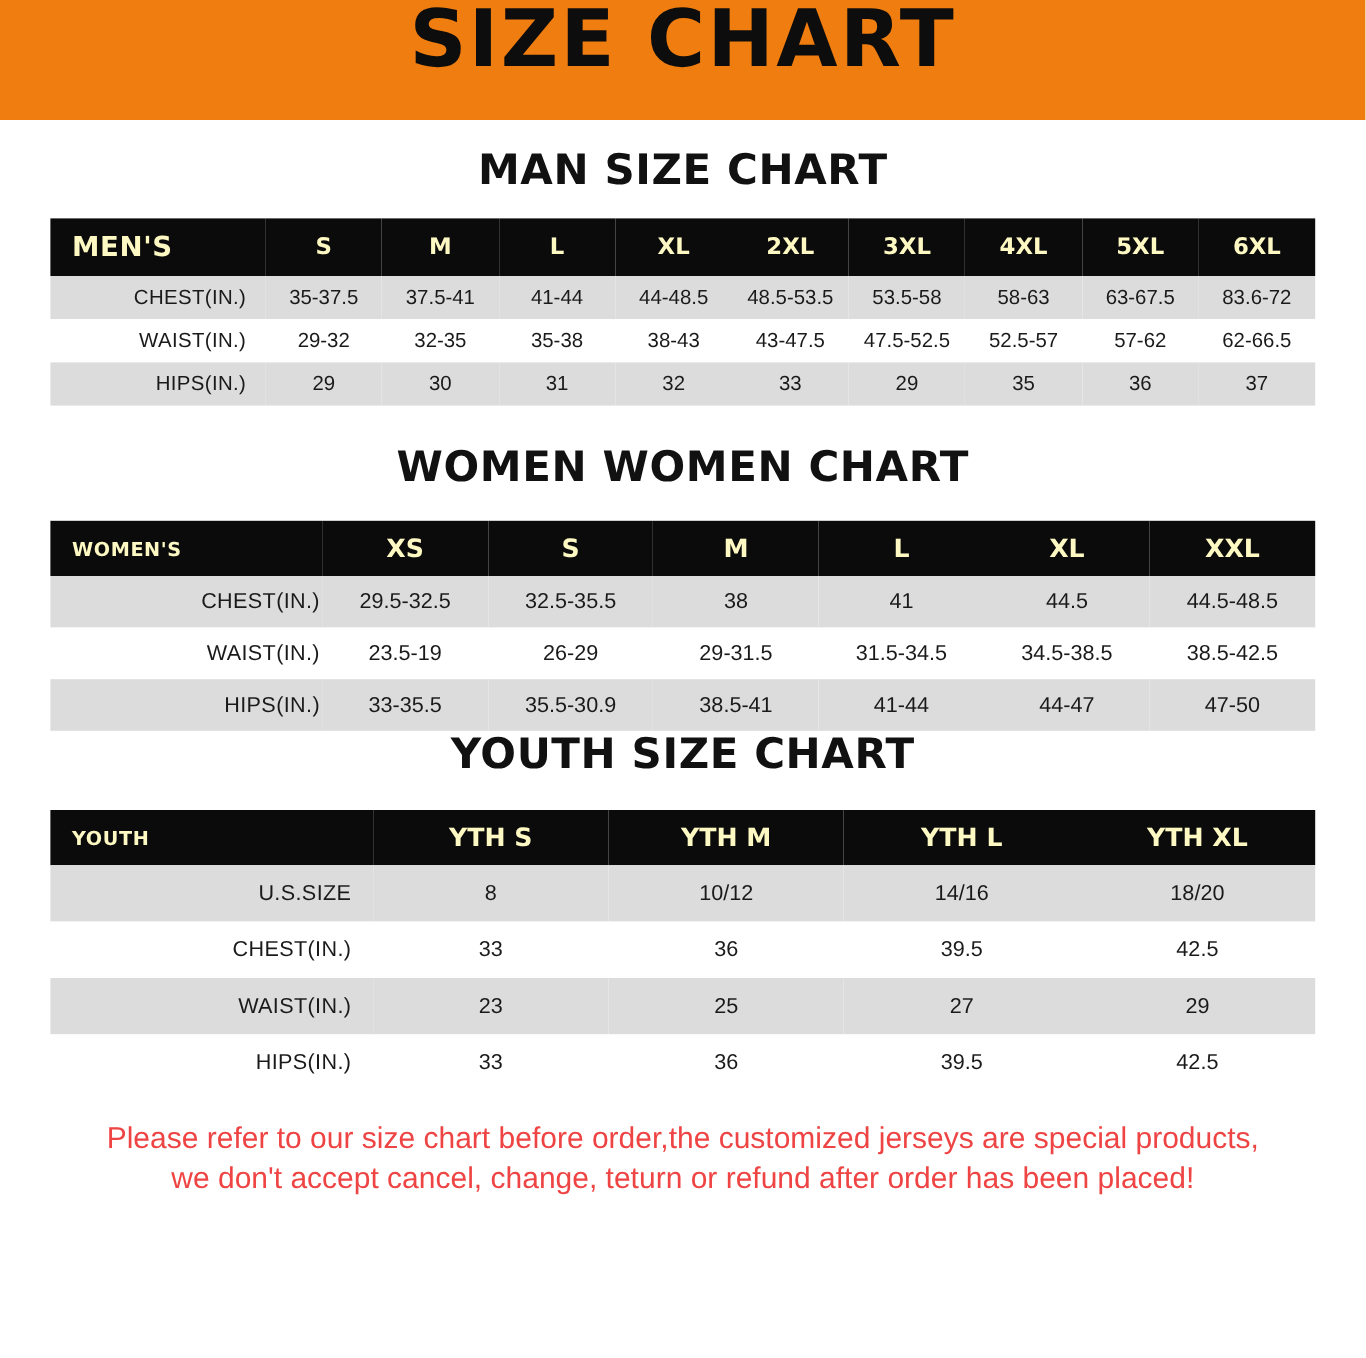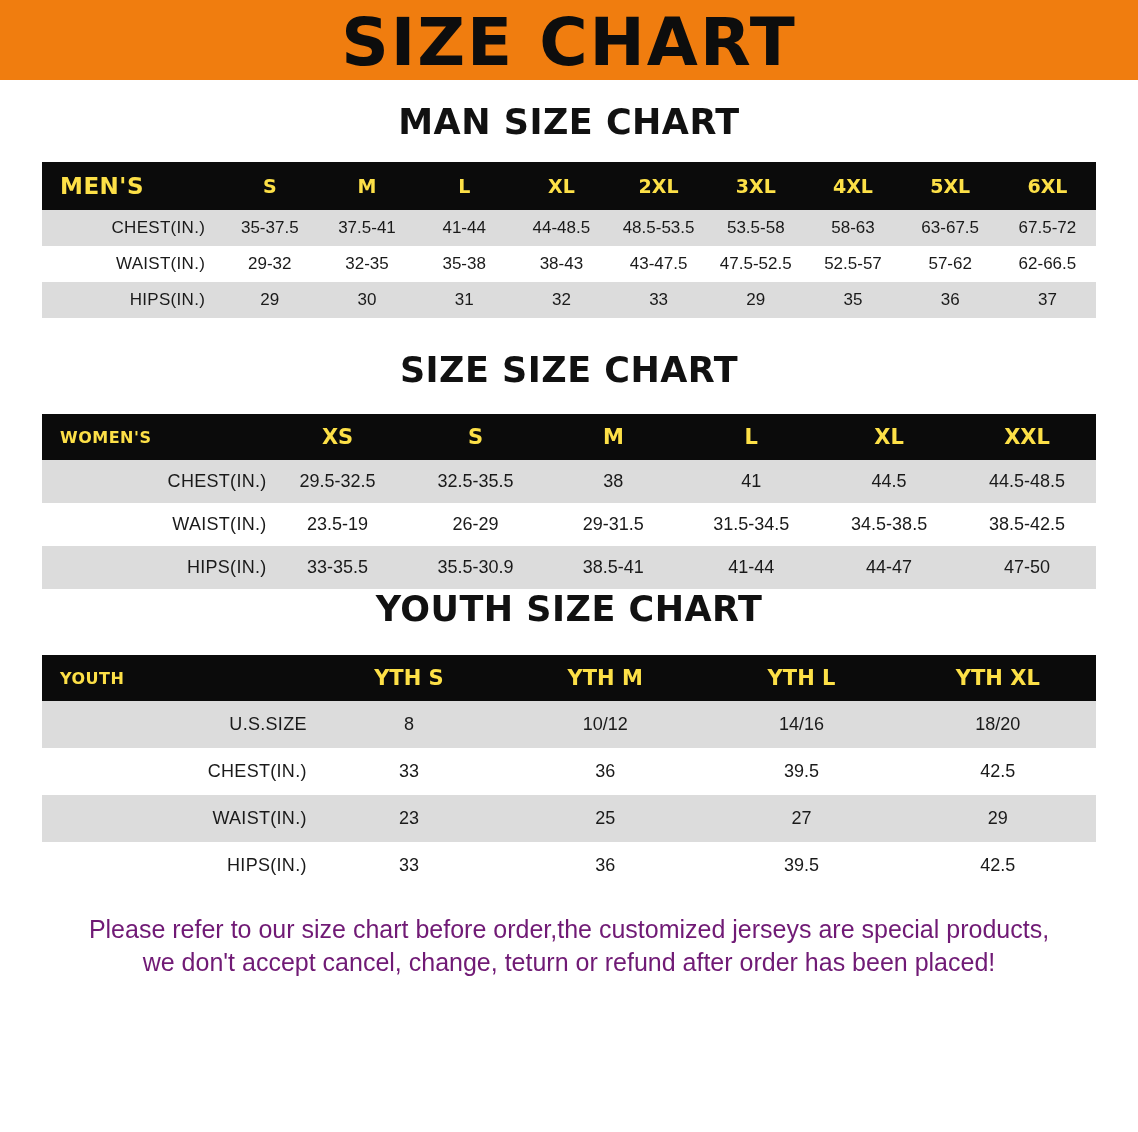--- a/index.html
+++ b/index.html
@@ -17,24 +17,24 @@
   .page {
     position: relative;
     width: 1138px;
     height: 1132px;
     background: #ffffff;
   }
 
   
   .banner {
     width: 100%;
-    height: 80px;
+    height: 100px;
     background: #f07d0f;
     display: flex;
-    align-items: flex-end;
+    align-items: flex-start;
     justify-content: center;
   }
   .banner-title {
     font-family: "DejaVu Sans", sans-serif;
     font-weight: 700;
     font-size: 66px;
     letter-spacing: 2px;
     color: #0d0d0d;
     line-height: 1;
     padding-bottom: 4px;
@@ -61,21 +61,21 @@
   .m-women { margin-top: 24px; }
   .m-youth { margin-top: 26px; }
 
   table {
     width: 100%;
     border-collapse: collapse;
     table-layout: fixed;
   }
   thead th {
     background: #0b0b0b;
-    color: #fde047;
+    color: #fef9c3;
     font-family: "DejaVu Sans", sans-serif;
     font-weight: 700;
     font-size: 19px;
     padding: 11px 20px;
     text-align: center;
     white-space: nowrap;
   }
   thead th.rowhead {
     text-align: left;
     padding-left: 18px;
@@ -103,26 +103,26 @@
   .men-tbl col.c0   { width: 17.0%; }
   .women-tbl col.c0 { width: 21.5%; }
   .youth-tbl col.c0 { width: 25.5%; }
 
   .women-tbl thead th,
   .youth-tbl thead th { font-size: 21px; }
   .women-tbl thead th.rowhead,
   .youth-tbl thead th.rowhead { font-size: 16px; }
   .women-tbl tbody td,
   .youth-tbl tbody td { font-size: 18px; padding: 11px 2px; }
-  .youth-tbl tbody td { padding: 13px 4px; }
+  .youth-tbl tbody td { padding: 13px 18px; }
 
   
   .note {
     margin: 24px 38px 0 38px;
-    color: #701a75;
+    color: #ef4444;
     font-family: "Liberation Sans", sans-serif;
     font-size: 25px;
     line-height: 1.32;
     text-align: center;
   }
 </style>
 </head>
 <body>
 
 <div class="page">
@@ -164,21 +164,21 @@
         <tr class="shade">
           <td class="rowhead">CHEST(IN.)</td>
           <td>35-37.5</td>
           <td>37.5-41</td>
           <td>41-44</td>
           <td>44-48.5</td>
           <td>48.5-53.5</td>
           <td>53.5-58</td>
           <td>58-63</td>
           <td>63-67.5</td>
-          <td>67.5-72</td>
+          <td>83.6-72</td>
         </tr>
         <tr class="plain">
           <td class="rowhead">WAIST(IN.)</td>
           <td>29-32</td>
           <td>32-35</td>
           <td>35-38</td>
           <td>38-43</td>
           <td>43-47.5</td>
           <td>47.5-52.5</td>
           <td>52.5-57</td>
@@ -194,21 +194,21 @@
           <td>33</td>
           <td>29</td>
           <td>35</td>
           <td>36</td>
           <td>37</td>
         </tr>
       </tbody>
     </table>
   </div>
 
-  <div class="section-title t-women">SIZE SIZE CHART</div>
+  <div class="section-title t-women">WOMEN WOMEN CHART</div>
   <div class="table-wrap m-women">
     <table class="women-tbl">
       <colgroup>
         <col class="c0">
           <col>
           <col>
           <col>
           <col>
           <col>
           <col>

